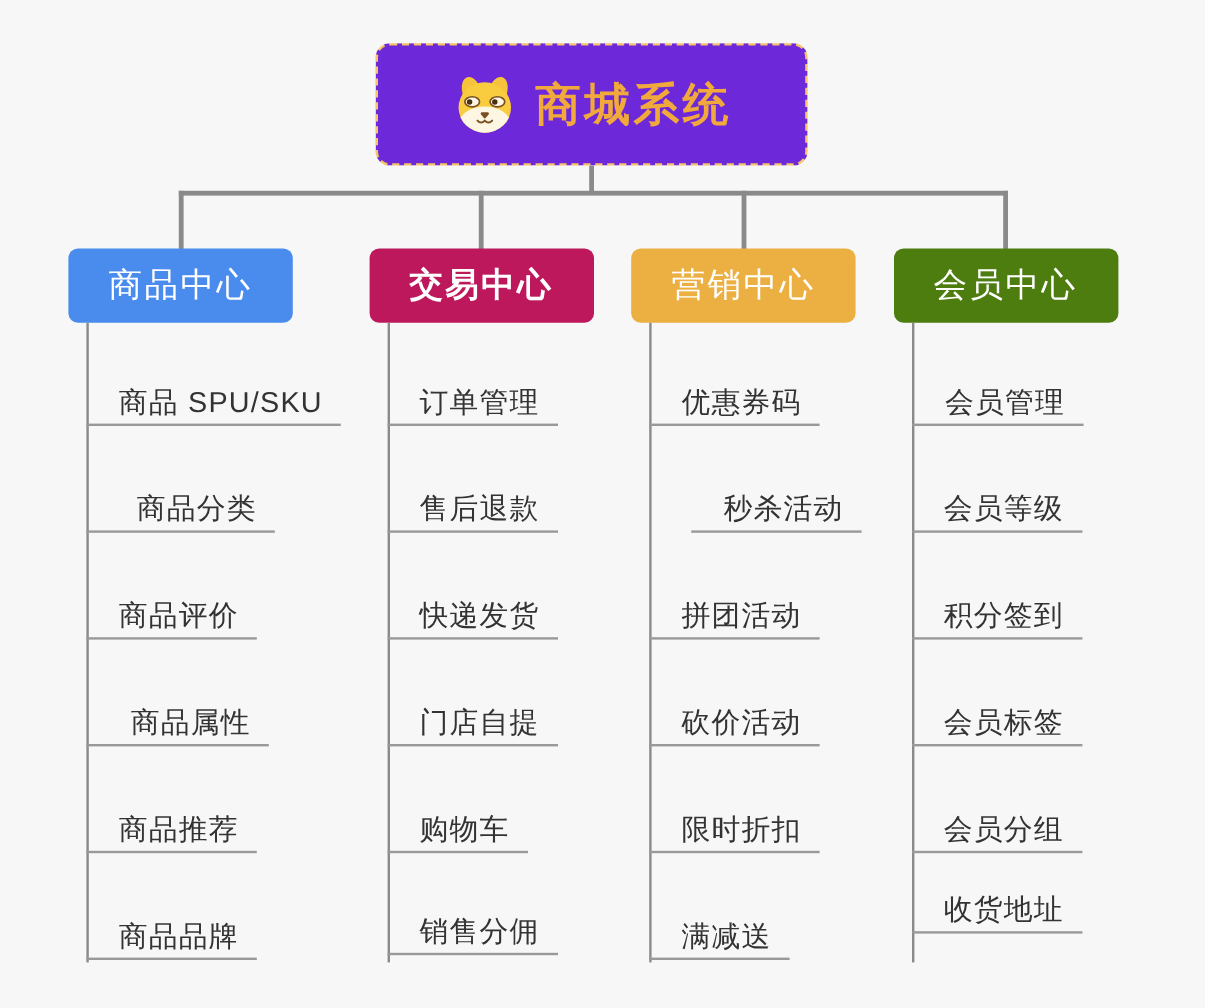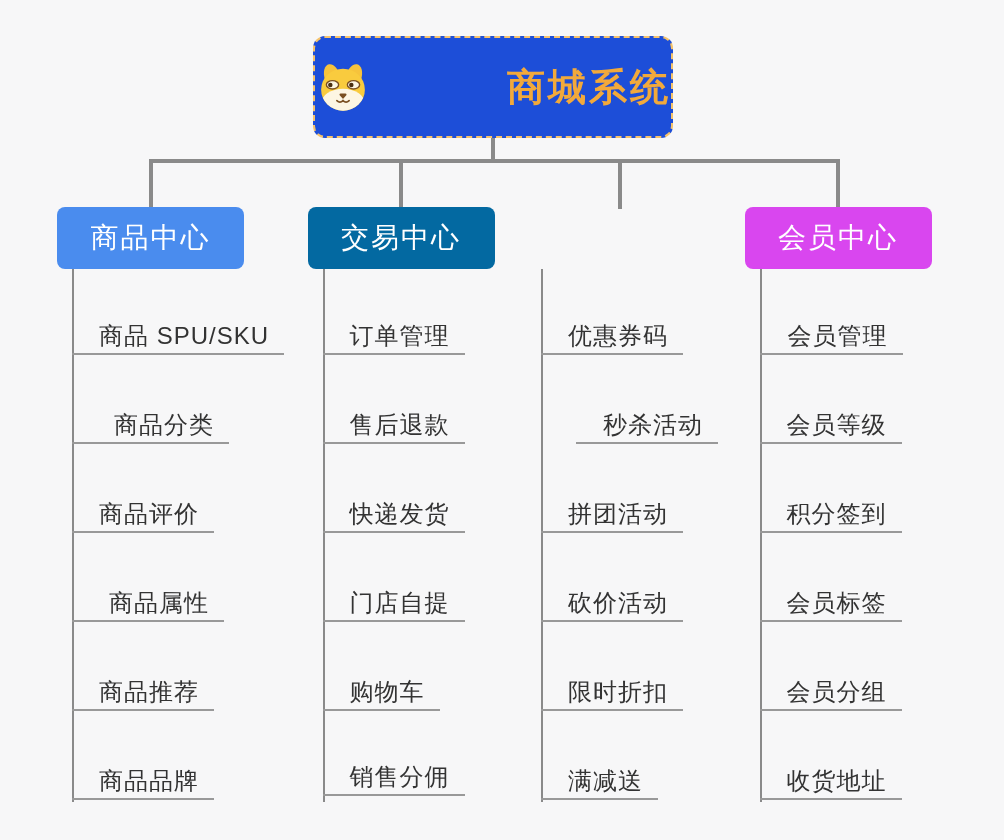--- a/index.html
+++ b/index.html
@@ -15,27 +15,27 @@
     overflow: hidden;
   }
 
   
   .root-node {
     position: absolute;
     left: 313px;
     top: 36px;
     width: 360px;
     height: 102px;
-    background: #1d4ed8;
+    background: #6d28d9;
     border: 2px dashed var(--root-border, #f6c36b);
     border-radius: 12px;
     box-sizing: border-box;
     display: flex;
     align-items: center;
-    justify-content: space-between;
+    justify-content: center;
     gap: 14px;
   }
   .root-title {
     font-size: 38px;
     font-weight: 700;
     letter-spacing: 3px;
     color: var(--root-title, #f2a93b);
     white-space: nowrap;
   }
 
@@ -137,52 +137,53 @@
           <div class="leaf" style="top: 408px; padding-left: 42px;"><span>商品分类</span></div>
           <div class="leaf" style="top: 497px;"><span>商品评价</span></div>
           <div class="leaf" style="top: 586px; padding-left: 37px;"><span>商品属性</span></div>
           <div class="leaf" style="top: 675px;"><span>商品推荐</span></div>
           <div class="leaf" style="top: 764px;"><span>商品品牌</span></div>
         </div>
   </div>
 
   <div class="branch-col" style="left: 307.5px;">
     <div class="drop-line" style="left: 91.5px;"></div>
-    <div class="branch-box" style="background: #0369a1;">交易中心</div>
+    <div class="branch-box" style="background: #be185d; font-weight: bold;">交易中心</div>
     <div class="v-line"></div>
     <div class="leaves">
           <div class="leaf" style="top: 319px;"><span>订单管理</span></div>
           <div class="leaf" style="top: 408px; text-align: center;"><span>售后退款</span></div>
           <div class="leaf" style="top: 497px;"><span>快递发货</span></div>
           <div class="leaf" style="top: 586px;"><span>门店自提</span></div>
           <div class="leaf" style="top: 675px;"><span>购物车</span></div>
           <div class="leaf" style="top: 760px;"><span>销售分佣</span></div>
         </div>
   </div>
 
   <div class="branch-col" style="left: 526px;">
     <div class="drop-line" style="left: 91.5px;"></div>
+    <div class="branch-box" style="background: rgb(236, 175, 66);">营销中心</div>
     <div class="v-line"></div>
     <div class="leaves">
           <div class="leaf" style="top: 319px;"><span>优惠券码</span></div>
           <div class="leaf" style="top: 408px; margin-left: 35px;"><span>秒杀活动</span></div>
           <div class="leaf" style="top: 497px;"><span>拼团活动</span></div>
           <div class="leaf" style="top: 586px;"><span>砍价活动</span></div>
           <div class="leaf" style="top: 675px;"><span>限时折扣</span></div>
           <div class="leaf" style="top: 764px;"><span>满减送</span></div>
         </div>
   </div>
 
   <div class="branch-col" style="left: 744.5px;">
     <div class="drop-line" style="left: 91.5px;"></div>
-    <div class="branch-box" style="background: #d946ef;">会员中心</div>
+    <div class="branch-box" style="background: #4d7c0f;">会员中心</div>
     <div class="v-line"></div>
     <div class="leaves">
           <div class="leaf" style="top: 319px; padding-left: 28px;"><span>会员管理</span></div>
           <div class="leaf" style="top: 408px;"><span>会员等级</span></div>
           <div class="leaf" style="top: 497px;"><span>积分签到</span></div>
           <div class="leaf" style="top: 586px;"><span>会员标签</span></div>
           <div class="leaf" style="top: 675px;"><span>会员分组</span></div>
-          <div class="leaf" style="top: 764px;"><span>收货地址</span></div>
+          <div class="leaf" style="top: 742px;"><span>收货地址</span></div>
         </div>
   </div>
 </div>
 </div>
 
 </body></html>

